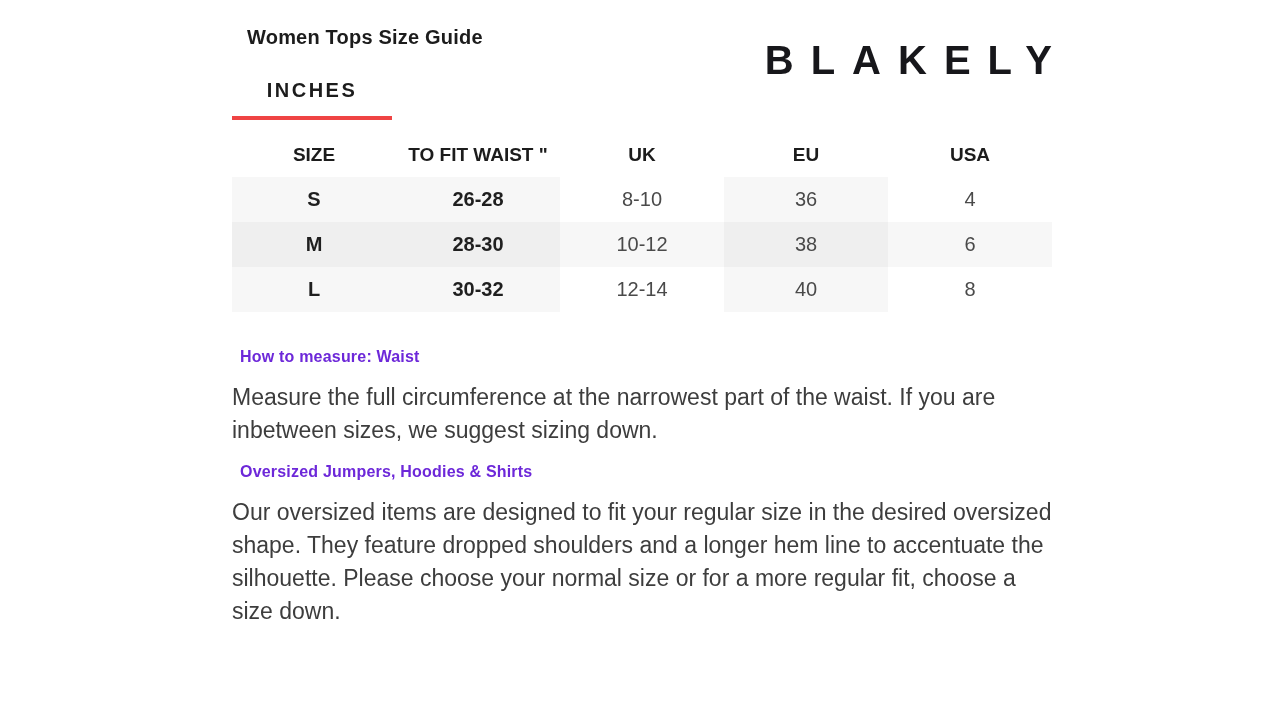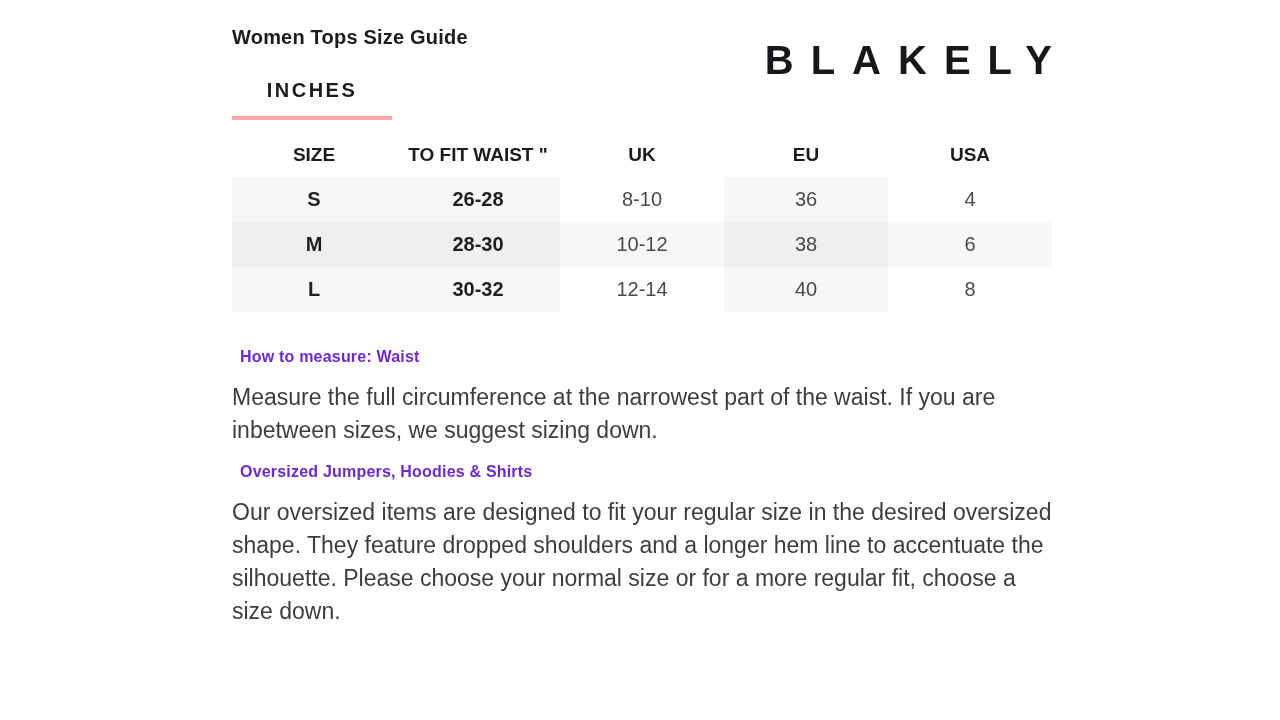--- a/index.html
+++ b/index.html
@@ -12,21 +12,21 @@
     position: relative;
     overflow: hidden;
   }
   .page {
     position: absolute;
     left: 232px; top: 0;
     width: 820px;
   }
   .hdr { position: relative; }
   .page-title {
-    margin: 26px 0 0 0;
+    margin: 26px 0 0 15px;
     font-size: 20px;
     line-height: 22px;
     font-weight: bold;
     color: #1c1c1c;
     letter-spacing: 0.2px;
   }
   .brand-logo {
     position: absolute;
     top: 12px; right: 0;
     font-size: 40px;
@@ -40,21 +40,21 @@
   .tab {
     margin-top: 30px;
     width: 160px;
     text-align: center;
     font-size: 20px;
     line-height: 24px;
     font-weight: bold;
     letter-spacing: 2.5px;
     color: #1c1c1c;
     padding-bottom: 14px;
-    border-bottom: 4px solid #fca5a5;
+    border-bottom: 4px solid #ef4444;
     cursor: pointer;
   }
   table.size-table {
     margin-top: 13px;
     width: 820px;
     border-collapse: collapse;
     table-layout: fixed;
   }
   .size-table th {
     height: 44px;

